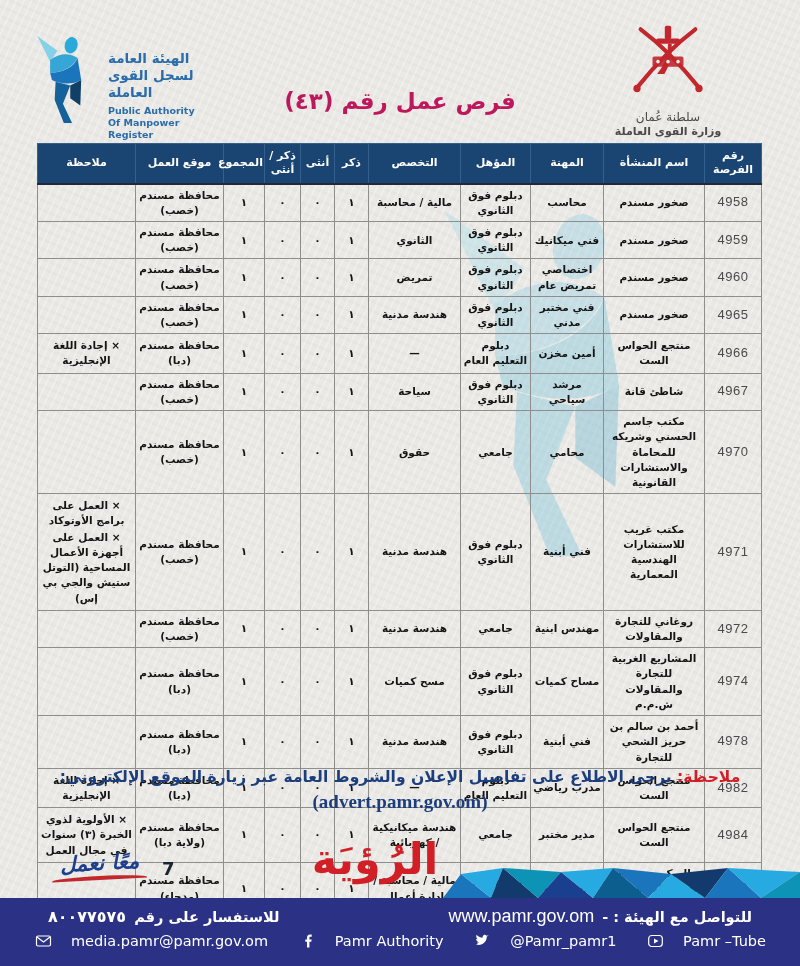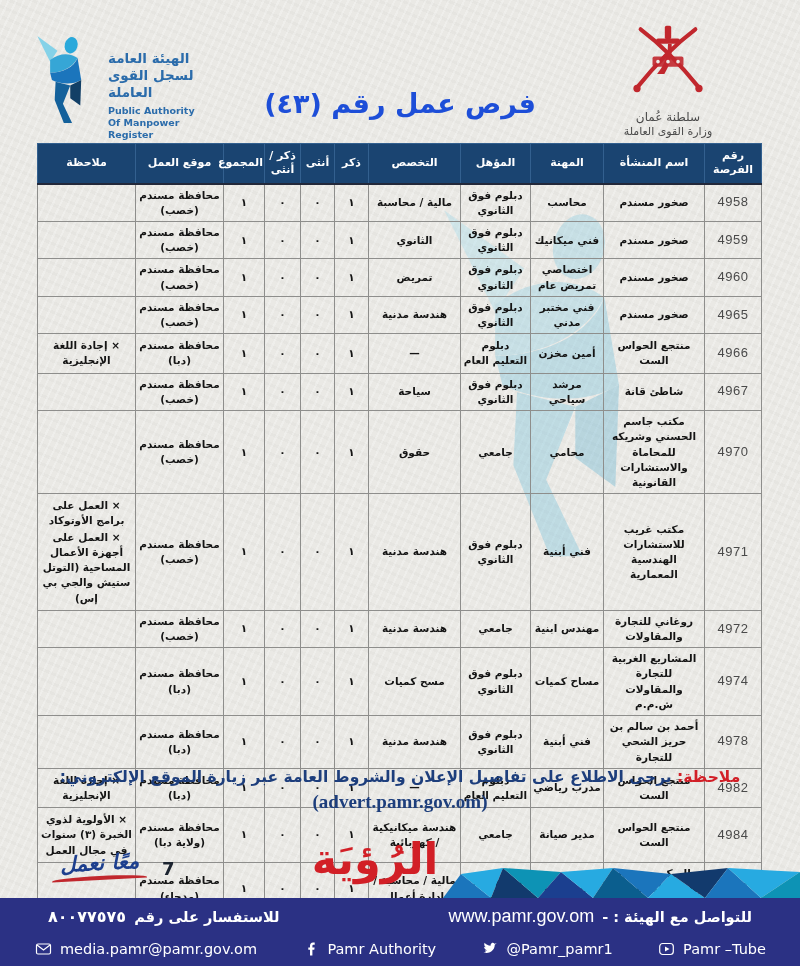--- a/index.html
+++ b/index.html
@@ -23,25 +23,25 @@
   
   .authority-logo { position:absolute; top:28px; left:30px; width:190px; display:flex; direction:ltr; gap:14px; align-items:flex-start; }
   .authority-logo .fig { width:64px; height:104px; flex:0 0 auto; }
   .authority-logo .txt { padding-top:22px; }
   .authority-logo .ar { color:#2b6cab; font-weight:bold; font-size:13.5px; line-height:1.25; text-align:left; direction:rtl; }
   .authority-logo .en { color:#2b6cab; font-weight:bold; font-size:9.5px; line-height:1.3; text-align:left; margin-top:4px; }
 
   .ministry-emblem { position:absolute; top:22px; left:608px; width:120px; text-align:center; direction:rtl; }
   .ministry-emblem svg { width:96px; height:82px; }
   .ministry-emblem .l1 { font-size:12px; color:#4a4a4a; font-weight:normal; margin-top:2px; }
-  .ministry-emblem .l2 { font-size:11px; color:#4a4a4a; font-weight:normal; margin-top:1px; }
+  .ministry-emblem .l2 { font-size:11px; color:#4a4a4a; font-weight:bold; margin-top:1px; }
 
   .page-title {
     position:absolute; top:88px; left:0; width:100%; text-align:center;
-    font-size:27px; font-weight:bold; color:#1d4ed8; letter-spacing:0;
+    font-size:23px; font-weight:bold; color:#be185d; letter-spacing:0;
   }
 
   
   .watermark { position:absolute; top:175px; left:415px; width:255px; height:420px; opacity:.38; pointer-events:none; }
 
   
   .jobs-table-wrap { position:absolute; top:143px; left:38px; width:724px; }
   table.jobs { width:724px; border-collapse:collapse; table-layout:fixed; direction:rtl; position:relative; }
   table.jobs th {
     background:#1a4471; color:#fff; font-size:11px; font-weight:bold;
@@ -76,21 +76,21 @@
   .mosaic { position:absolute; top:868px; left:443px; width:357px; height:30px; }
 
   
   .footer-bar { position:absolute; top:898px; left:0; width:800px; height:68px; background:#2b3184; color:#fff; }
   .footer-row1 { display:flex; direction:rtl; justify-content:space-between; align-items:center; padding:8px 48px 0 48px; }
   .footer-row1 .grp { display:flex; align-items:center; gap:8px; }
   .footer-row1 .ar { font-size:14.5px; font-weight:bold; }
   .footer-row1 .url { font-family:"Liberation Sans", sans-serif; font-size:18px; direction:ltr; }
   .footer-row1 .phone { font-size:16px; font-weight:bold; letter-spacing:1px; }
   .footer-row2 { display:flex; direction:ltr; justify-content:space-between; align-items:center; padding:6px 34px 0 34px; }
-  .footer-row2 .grp { display:flex; align-items:center; gap:7px; font-size:14.5px;margin-top:8px; }
+  .footer-row2 .grp { display:flex; align-items:center; gap:18px; font-size:14.5px; }
   .footer-row2 svg { width:19px; height:16px; }
 
   .ico { display:inline-flex; align-items:center; justify-content:center; }
 </style>
 </head>
 <body>
 
 <div class="authority-logo">
   <svg class="fig" viewBox="0 0 70 100">
     <polygon points="30,18 8,2 22,30" fill="#85d2e8"></polygon>
@@ -335,21 +335,21 @@
           <td class="c-male-female">٠</td>
           <td class="c-total">١</td>
           <td class="c-location">محافظة مسندم (دبا)</td>
           <td class="c-notes">
             <div class="note-line">× إجادة اللغة الإنجليزية</div>
           </td>
         </tr>
         <tr>
           <td class="c-id">4984</td>
           <td class="c-establishment">منتجع الحواس الست</td>
-          <td class="c-profession">مدير صيانة</td>
+          <td class="c-profession">مدير مختبر</td>
           <td class="c-qualification">جامعي</td>
           <td class="c-specialization">هندسة ميكانيكية / كهربائية</td>
           <td class="c-male">١</td>
           <td class="c-female">٠</td>
           <td class="c-male-female">٠</td>
           <td class="c-total">١</td>
           <td class="c-location">محافظة مسندم (ولاية دبا)</td>
           <td class="c-notes">
             <div class="note-line">× الأولوية لذوي الخبرة (٣) سنوات في مجال العمل</div>
           </td>

